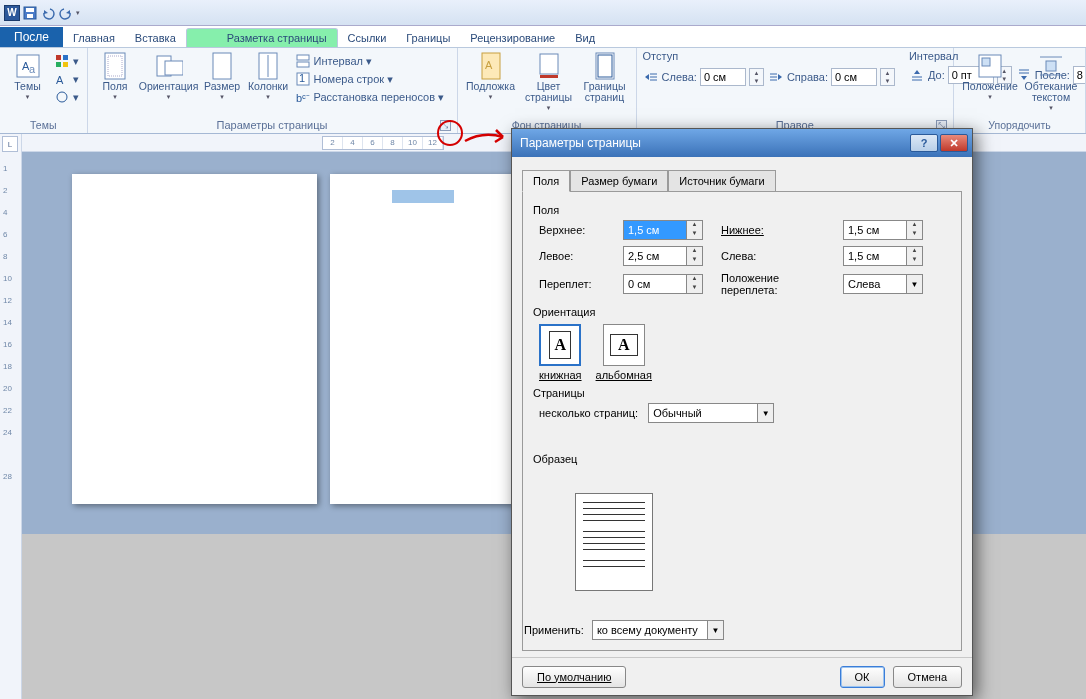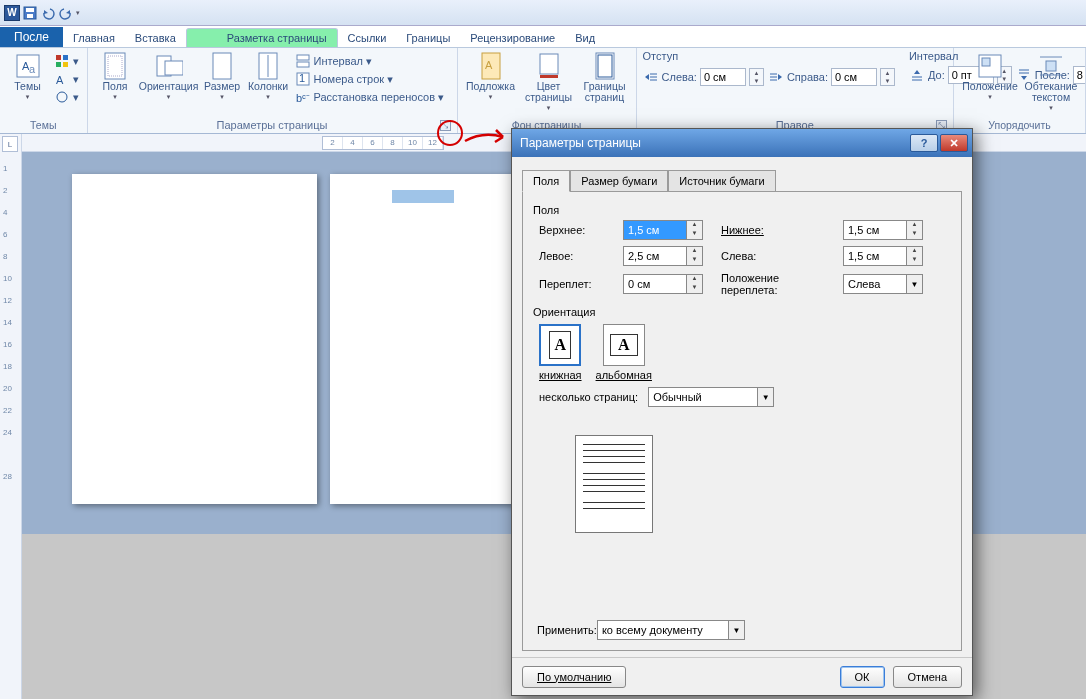--- a/index.html
+++ b/index.html
@@ -85,22 +85,22 @@
 .orient-item { display:flex; flex-direction:column; align-items:center; gap:3px;}
 .orient-box { width:42px; height:42px; border:1px solid #888; background:#fff; display:flex; align-items:center; justify-content:center; position:relative;}
 .orient-item.sel .orient-box{ border:2px solid #2a72c8;}
 .orient-page { border:1px solid #333; background:#fff; display:flex; align-items:center; justify-content:center; font-family: serif; font-size:16px; font-weight:bold;}
 .orient-page.port { width:22px; height:28px;}
 .orient-page.land { width:28px; height:22px;}
 .pages-row { display:flex; align-items:center; gap:10px; margin:4px 0 0 6px;}
 .pages-row .combo input{ width:110px;}
 .preview { margin:28px 0 0 42px; width:78px; height:98px; border:1px solid #777; background:#fff; padding:8px 7px;}
 .preview .ln{ height:1px; background:#333; margin-bottom:5px;}
-.apply-row{ position:absolute; bottom:10px; left:14px; display:flex; align-items:center; gap:0;}
-.apply-row .combo input{ width:132px;}
+.apply-row{ position:absolute; bottom:10px; left:1px; display:flex; align-items:center; gap:8px;}
+.apply-row .combo input{ width:116px;}
 .dialog-btns { height:38px; background:#f0f0f0; border-top:1px solid #c8c8c8; display:flex; align-items:center; padding:0 10px; gap:8px;}
 .dialog-btns .btn{ height:22px; padding:0 14px; border:1px solid #888; background:linear-gradient(#fefefe,#e4e4e4); border-radius:3px; display:flex; align-items:center;}
 .dialog-btns .btn.primary{ border:1px solid #3b7dd8; box-shadow: inset 0 0 0 1px #9cc4f0;}
 .dialog-btns .spacer{ flex:1;}
 .underline{ text-decoration: underline; }
 
 .tri-down{font-size:7px; color:#556;}
 </style>
 </head>
 <body>
@@ -528,28 +528,30 @@
           <div class="underline">книжная</div>
         </div>
         <div class="orient-item">
           <div class="orient-box">
               <div class="orient-page land">A</div>
             </div>
           <div class="underline">альбомная</div>
         </div>
       </div>
 
+      <div class="fieldset-lbl">Страницы</div>
       <div class="pages-row">
         <span class="lab">несколько страниц:</span>
         <div class="combo">
             <input value="Обычный" style="">
             <div class="ar">▼</div>
           </div>
       </div>
 
+      <div class="fieldset-lbl" style="margin-top:30px">Образец</div>
       <div class="preview">
         <div class="ln"></div>
           <div class="ln"></div>
           <div class="ln"></div>
           <div class="ln" style="margin-bottom:10px"></div>
         <div class="ln"></div>
           <div class="ln"></div>
           <div class="ln"></div>
           <div class="ln" style="margin-bottom:10px"></div>
         <div class="ln"></div>

